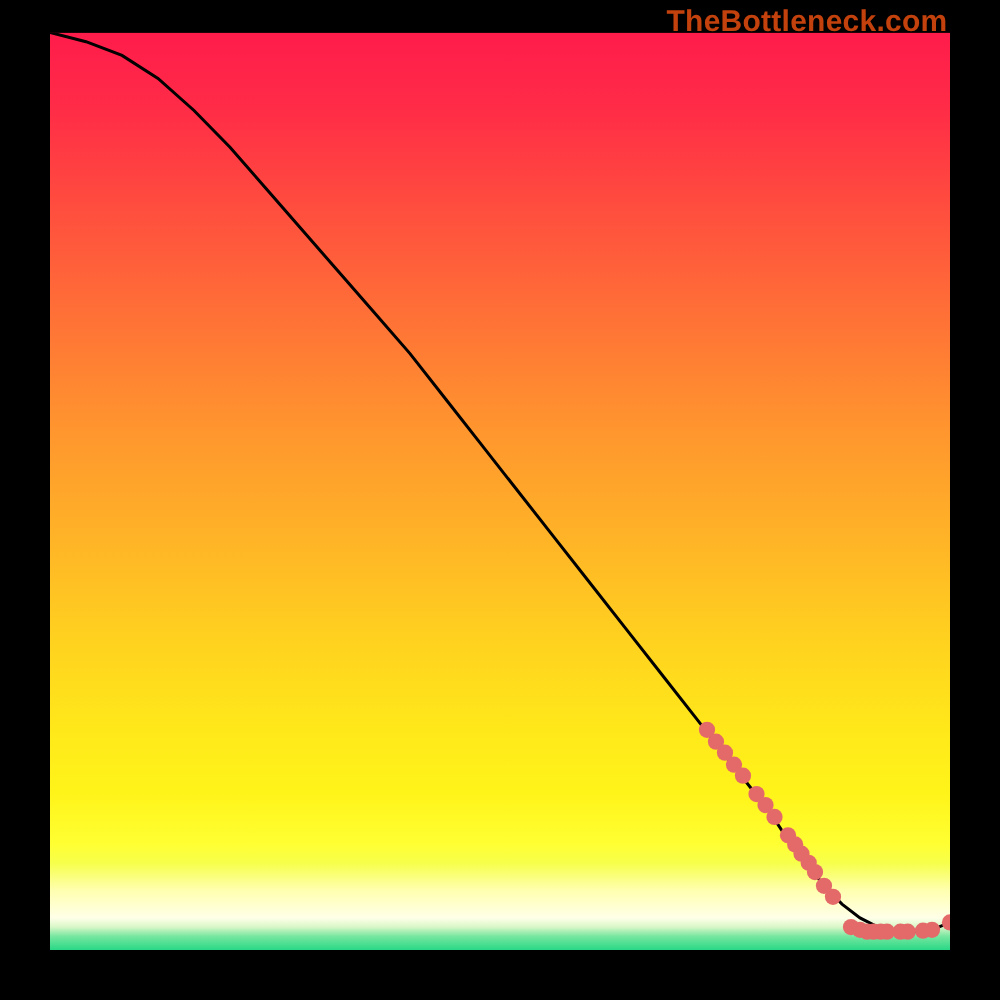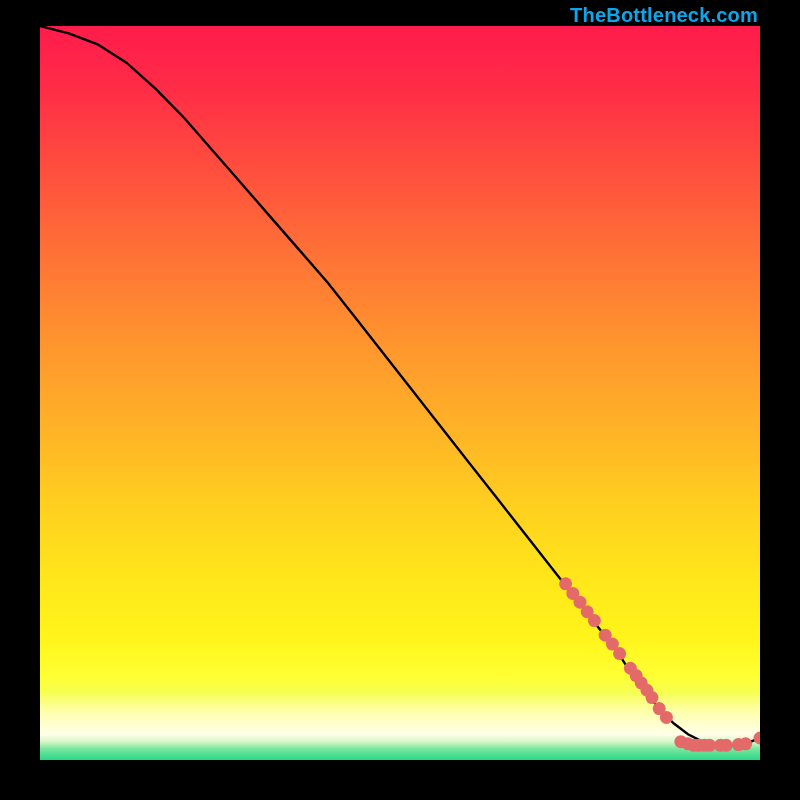--- a/index.html
+++ b/index.html
@@ -30,24 +30,24 @@
     left: 40px;
     top: 26px;
     width: 720px;
     height: 734px;
     overflow: hidden;
   }
   .attribution {
     position: absolute;
     top: 4px;
     right: 42px;
-    font-size: 20px;
+    font-size: 24px;
     font-weight: 600;
     letter-spacing: 0.2px;
-    color: #0ea5e9;
+    color: #c2410c;
     user-select: none;
   }
   svg { display: block; }
 </style>
 </head>
 <body>
 
 <div class="stage">
   <div class="outer-frame"></div>
 

